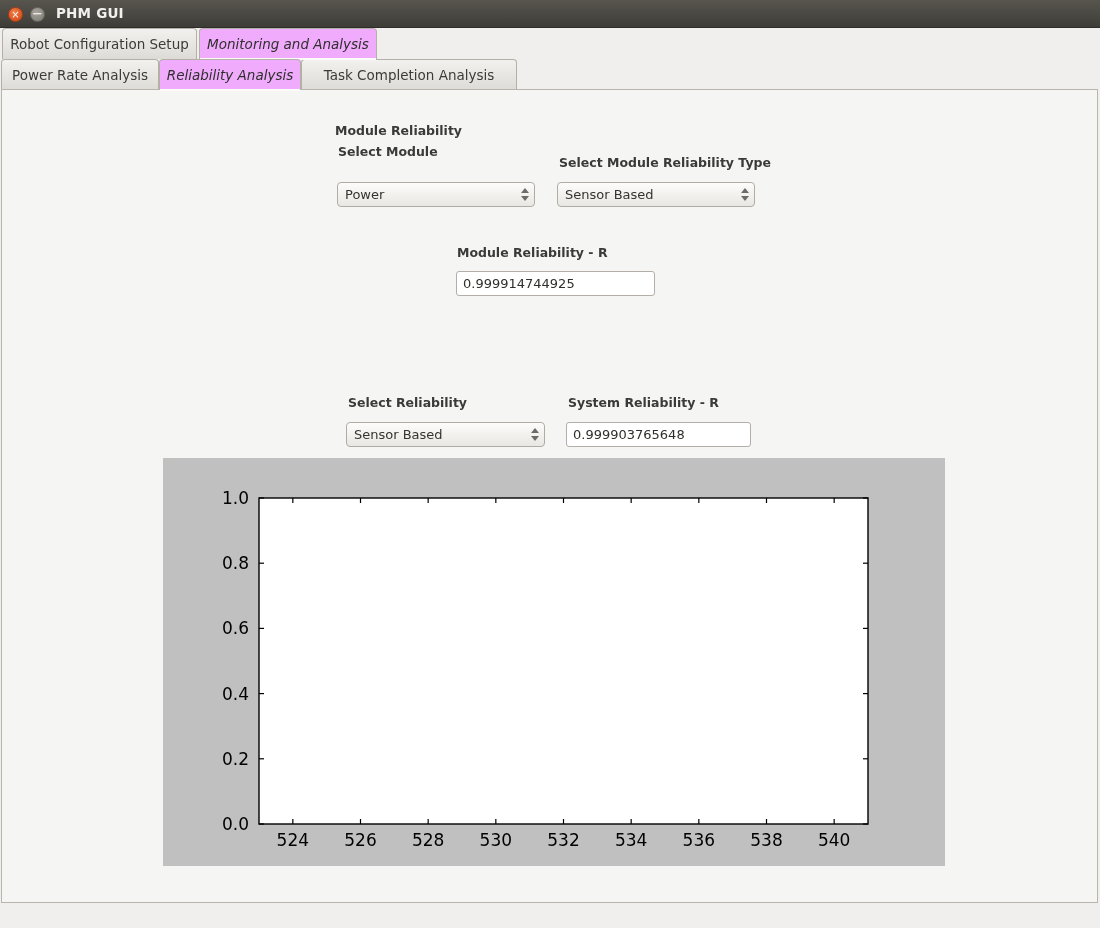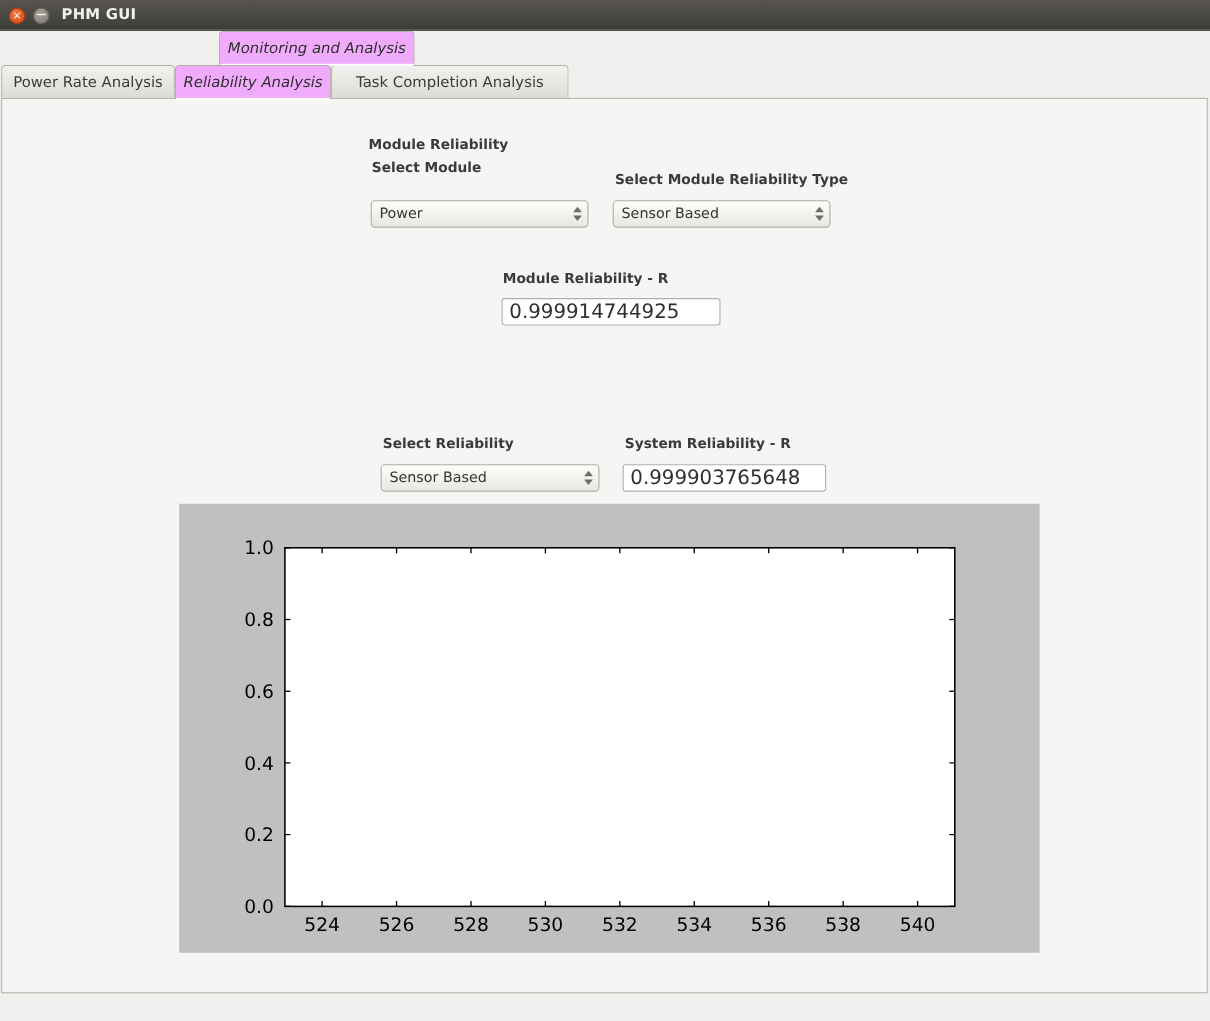--- a/index.html
+++ b/index.html
@@ -211,21 +211,21 @@
   .textfield {
     position: absolute;
     box-sizing: border-box;
     height: 25px;
     border: 1px solid #b3afa8;
     border-radius: 3px;
     background: #ffffff;
     display: flex;
     align-items: center;
     padding-left: 6px;
-    font-size: 18px;
+    font-size: 13px;
     color: #2f2f2c;
     white-space: nowrap;
     overflow: hidden;
   }
 
   
   .mpl-canvas {
     position: absolute;
     left: 163px;
     top: 458px;
@@ -251,20 +251,23 @@
     <div class="wbtn wbtn-close">
       <span class="wbtn-glyph">×</span>
     </div>
     <div class="wbtn wbtn-min">
       <span class="wbtn-glyph">−</span>
     </div>
     <div class="window-title">PHM GUI</div>
   </div>
 
   <div class="tabrow-outer">
+    <div class="tab" id="tab-robot-config">
+      <span>Robot Configuration Setup</span>
+    </div>
     <div class="tab active" id="tab-monitoring">
       <span>Monitoring and Analysis</span>
     </div>
   </div>
 
   <div class="tabrow-inner">
     <div class="tab" id="tab-hazard">
       <span>Power Rate Analysis</span>
     </div>
     <div class="tab active" id="tab-reliability">

